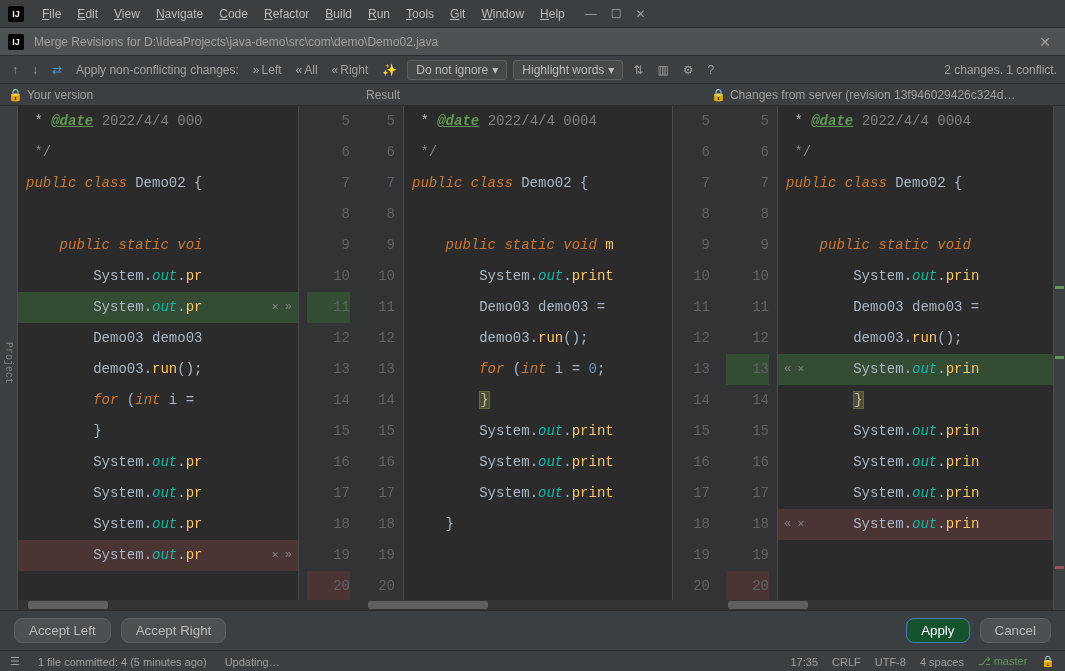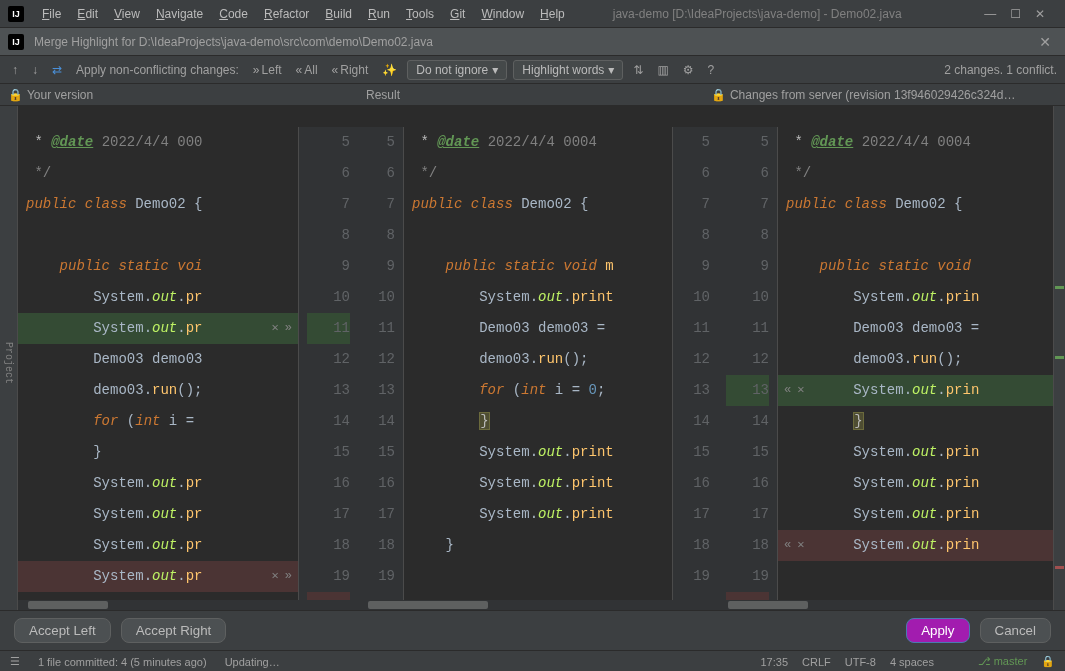--- a/index.html
+++ b/index.html
@@ -29,51 +29,51 @@
 .headers .hcol { display:flex; align-items:center; padding:0 8px; color:#a0a0a0; }
 .headers .hcol .lock { margin-right:4px; }
 
 .editor-area { display:flex; height:504px; background:#2b2b2b; font-family:'Consolas','Courier New',monospace; font-size:14px; }
 .gutter-left { width:18px; background:#3c3f41; border-right:1px solid #4b4b4b; display:flex; flex-direction:column; align-items:center; gap:14px; padding-top:10px; color:#808080; font-size:10px; writing-mode:vertical-rl; }
 .gutter-left .tab { padding:4px 2px; cursor:pointer; border:1px solid transparent; }
 .rstripe { width:12px; background:#3c3f41; border-left:1px solid #4b4b4b; position:relative; }
 .rstripe .mark { position:absolute; left:1px; right:1px; height:3px; }
 
 .pane { display:flex; flex-direction:column; overflow:hidden; }
-.pane-row { display:flex; flex:1; overflow:hidden;margin-top:21px; }
+.pane-row { display:flex; flex:1; overflow:hidden; }
 .lines { flex:1; overflow:hidden; position:relative; }
 .gutter { background:#313335; color:#606366; text-align:right; padding:0 8px; user-select:none; }
 .gutter-line { height:31px; line-height:31px; }
 .code-line { height:31px; line-height:31px; padding-left:8px; white-space:pre; position:relative; }
 .code-line.hl-green { background:#344b34; }
 .code-line.hl-red { background:#4b3434; }
 .action { position:absolute; top:0; height:31px; display:flex; align-items:center; gap:2px; color:#808080; font-size:12px; }
 .action.right { right:4px; }
 .action.left { left:4px; }
 .action span { cursor:pointer; padding:0 2px; }
 
 
 .kw { color:#cc7832;font-style:italic; }
 .cls { color:#a9b7c6; }
-.fld { color:#bef264; font-style:italic; }
+.fld { color:#14b8a6; font-style:italic; }
 .cmt { color:#808080; }
 .num { color:#6897bb; }
 .pl { color:#a9b7c6; }
 .fn { color:#ffc66d; }
 .tag { color:#629755; font-style:italic; font-weight:bold; text-decoration:underline; }
 .hl-y { background:#4e4d32; border:1px solid #6b6a3c; display:inline-block; height:18px; line-height:16px; }
 
 .bottom-btns { height:40px; background:#3c3f41; display:flex; align-items:center; padding:0 14px; gap:10px; border-top:1px solid #2b2b2b; }
 .btn { background:#4c5052; border:1px solid #5e6060; border-radius:8px; padding:4px 14px; cursor:pointer; color:#bbbbbb; }
-.btn.primary { background:#a21caf; border-color:#4a7bb0; color:#fff; }
+.btn.primary { background:#14532d; border-color:#4a7bb0; color:#fff; }
 .bottom-btns .spacer { flex:1; }
 
 .statusbar { height:22px; background:#3c3f41; display:flex; align-items:center; padding:0 10px; border-top:1px solid #2b2b2b; font-size:11px; color:#a0a0a0; gap:18px; }
 .statusbar .right { margin-left:auto; display:flex; gap:14px; align-items:center; }
-.statusbar .branch { color:#629755;margin-left:30px; }
+.statusbar .branch { color:#629755; }
 
 .scroll-h { height:10px; background:#313335; position:relative; }
 .scroll-thumb { position:absolute; height:8px; top:1px; background:#5e6060; border-radius:2px; }
 </style>
 </head>
 <body>
 
 <div class="menubar">
   <div class="logo">IJ</div>
   <div id="menu-items" style="display: flex;">
@@ -83,31 +83,30 @@
       <span class="menuitem"><u>N</u>avigate</span>
       <span class="menuitem"><u>C</u>ode</span>
       <span class="menuitem"><u>R</u>efactor</span>
       <span class="menuitem"><u>B</u>uild</span>
       <span class="menuitem"><u>R</u>un</span>
       <span class="menuitem"><u>T</u>ools</span>
       <span class="menuitem"><u>G</u>it</span>
       <span class="menuitem"><u>W</u>indow</span>
       <span class="menuitem"><u>H</u>elp</span>
     </div>
-  <div class="title">java-demo [D:\IdeaProjects\java-demo] - Demo02.java</div>
   <div class="win-ctrls">
     <span>—</span>
     <span>☐</span>
     <span>✕</span>
   </div>
 </div>
 
 <div class="titlebar">
   <div class="logo">IJ</div>
-  <div class="text">Merge Highlight for D:\IdeaProjects\java-demo\src\com\demo\Demo02.java</div>
+  <div class="text">Merge Revisions for D:\IdeaProjects\java-demo\src\com\demo\Demo02.java</div>
   <div class="close">✕</div>
 </div>
 
 <div class="toolbar">
   <span class="icon-btn">↑</span>
   <span class="icon-btn">↓</span>
   <span class="icon-btn" style="color:#4a90d9">⇄</span>
   <span class="label">Apply non-conflicting changes:</span>
   <span class="toggle-btn">» <span>Left</span></span>
   <span class="toggle-btn">« <span>All</span></span>

